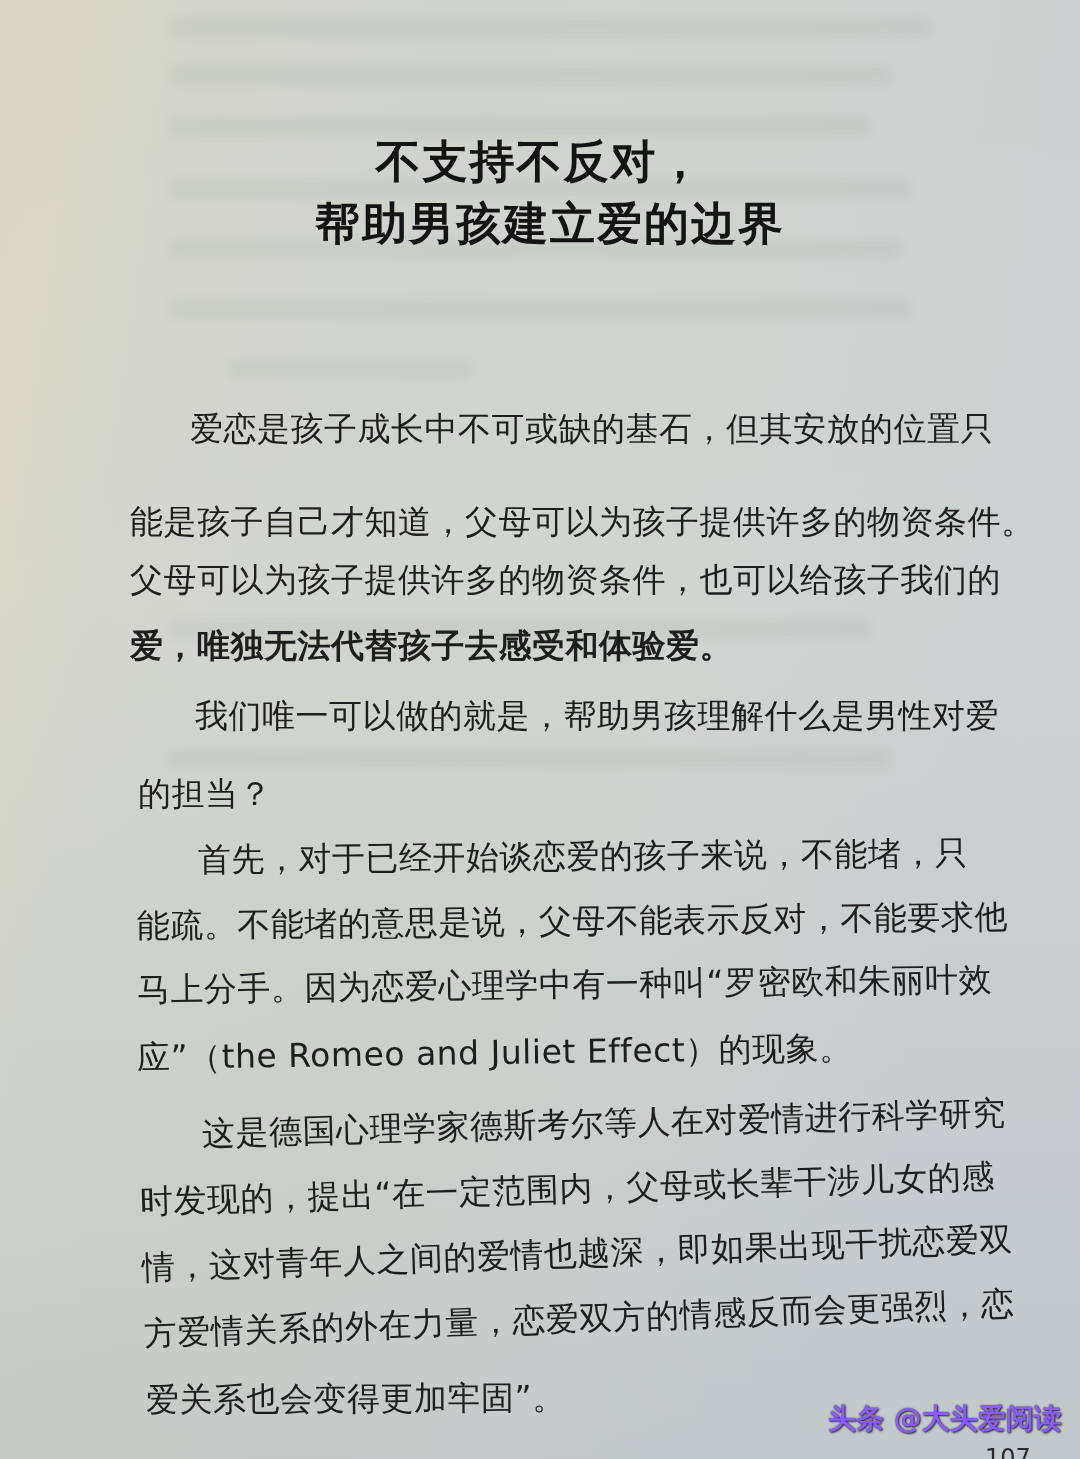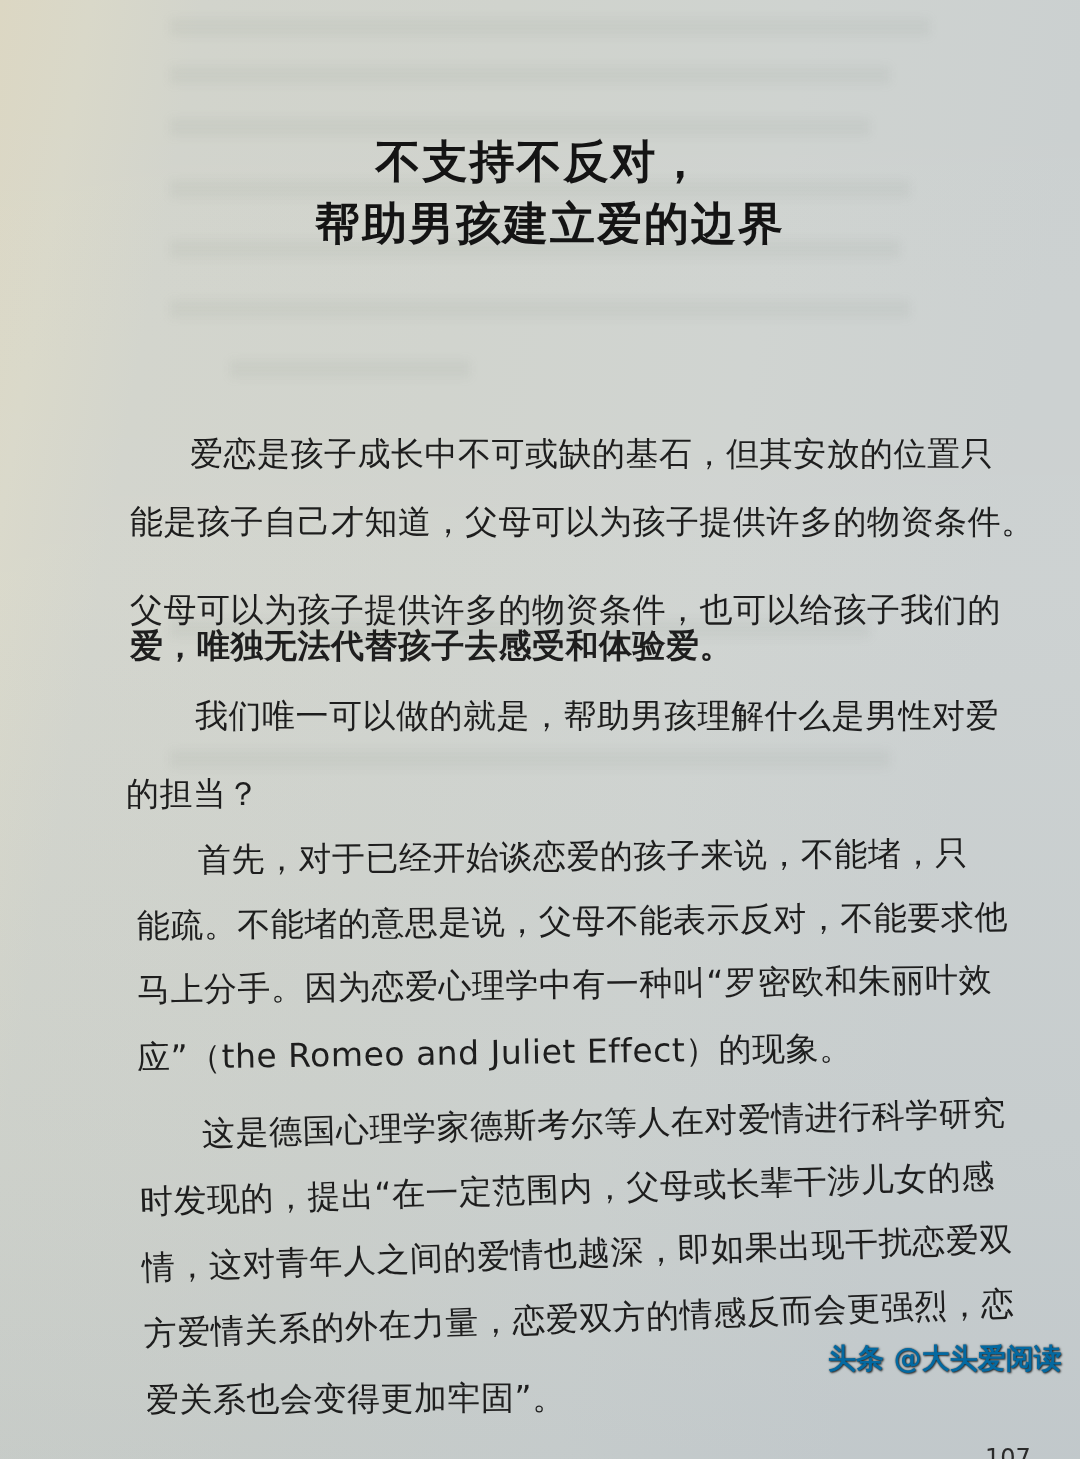--- a/index.html
+++ b/index.html
@@ -45,23 +45,23 @@
     position: absolute;
     font-size: 33px;
     color: #1e1e1e;
     white-space: nowrap;
     letter-spacing: 0.5px;
     transform-origin: left center;
   }
   .watermark {
     position: absolute;
     left: 828px;
-    top: 1340px;
+    top: 1400px;
     font-size: 28px;
-    color: #0369a1;
+    color: #8b5cf6;
     font-weight: bold;
     text-shadow: 1px 1px 2px rgba(0,0,0,0.75), 0 0 2px rgba(0,0,0,0.5);
     white-space: nowrap;
     text-align: right;
   }
   .page-number {
     position: absolute;
     left: 985px;
     top: 1446px;
     font-size: 24px;
@@ -85,29 +85,29 @@
   <div class="bleed" style="top:620px; width:700px;"></div>
   <div class="bleed" style="top:750px; width:720px;"></div>
 </div>
 
 <h1 class="title l1" style="margin:0;">不支持不反对，</h1>
 <h1 class="title l2" style="margin:0;">帮助男孩建立爱的边界</h1>
 
 <div>
 
   <div>
-    <div class="line" style="left:190px; top:432px;font-family:Liberation Serif, serif;">爱恋是孩子成长中不可或缺的基石，但其安放的位置只</div>
+    <div class="line" style="left:190px; top:407px;font-family:Liberation Serif, serif;">爱恋是孩子成长中不可或缺的基石，但其安放的位置只</div>
     <div class="line" style="left:130px; top:500px;">能是孩子自己才知道，父母可以为孩子提供许多的物资条件。</div>
-    <div class="line" style="left:130px; top:558px;margin-top:30px;">父母可以为孩子提供许多的物资条件，也可以给孩子我们的</div>
+    <div class="line" style="left:130px; top:558px;">父母可以为孩子提供许多的物资条件，也可以给孩子我们的</div>
     <div class="line" style="left:130px; top:624px;font-weight:bold;">爱，唯独无法代替孩子去感受和体验爱。</div>
   </div>
 
   <div>
     <div class="line" style="left:195px; top:694px;font-family:Liberation Mono, monospace;">我们唯一可以做的就是，帮助男孩理解什么是男性对爱</div>
-    <div class="line" style="left:126px; top:772px;">的担当？</div>
+    <div class="line" style="left:138px; top:772px;">的担当？</div>
   </div>
 
   <div>
     <div class="line" style="left:198px; top:838px; transform:rotate(-0.5deg);">首先，对于已经开始谈恋爱的孩子来说，不能堵，只</div>
     <div class="line" style="left:137px; top:904px; transform:rotate(-0.6deg);">能疏。不能堵的意思是说，父母不能表示反对，不能要求他</div>
     <div class="line" style="left:137px; top:968px; transform:rotate(-0.7deg);">马上分手。因为恋爱心理学中有一种叫“罗密欧和朱丽叶效</div>
     <div class="line" style="left:137px; top:1036px; transform:rotate(-0.8deg);">应”（the Romeo and Juliet Effect）的现象。</div>
   </div>
 
   <div>

